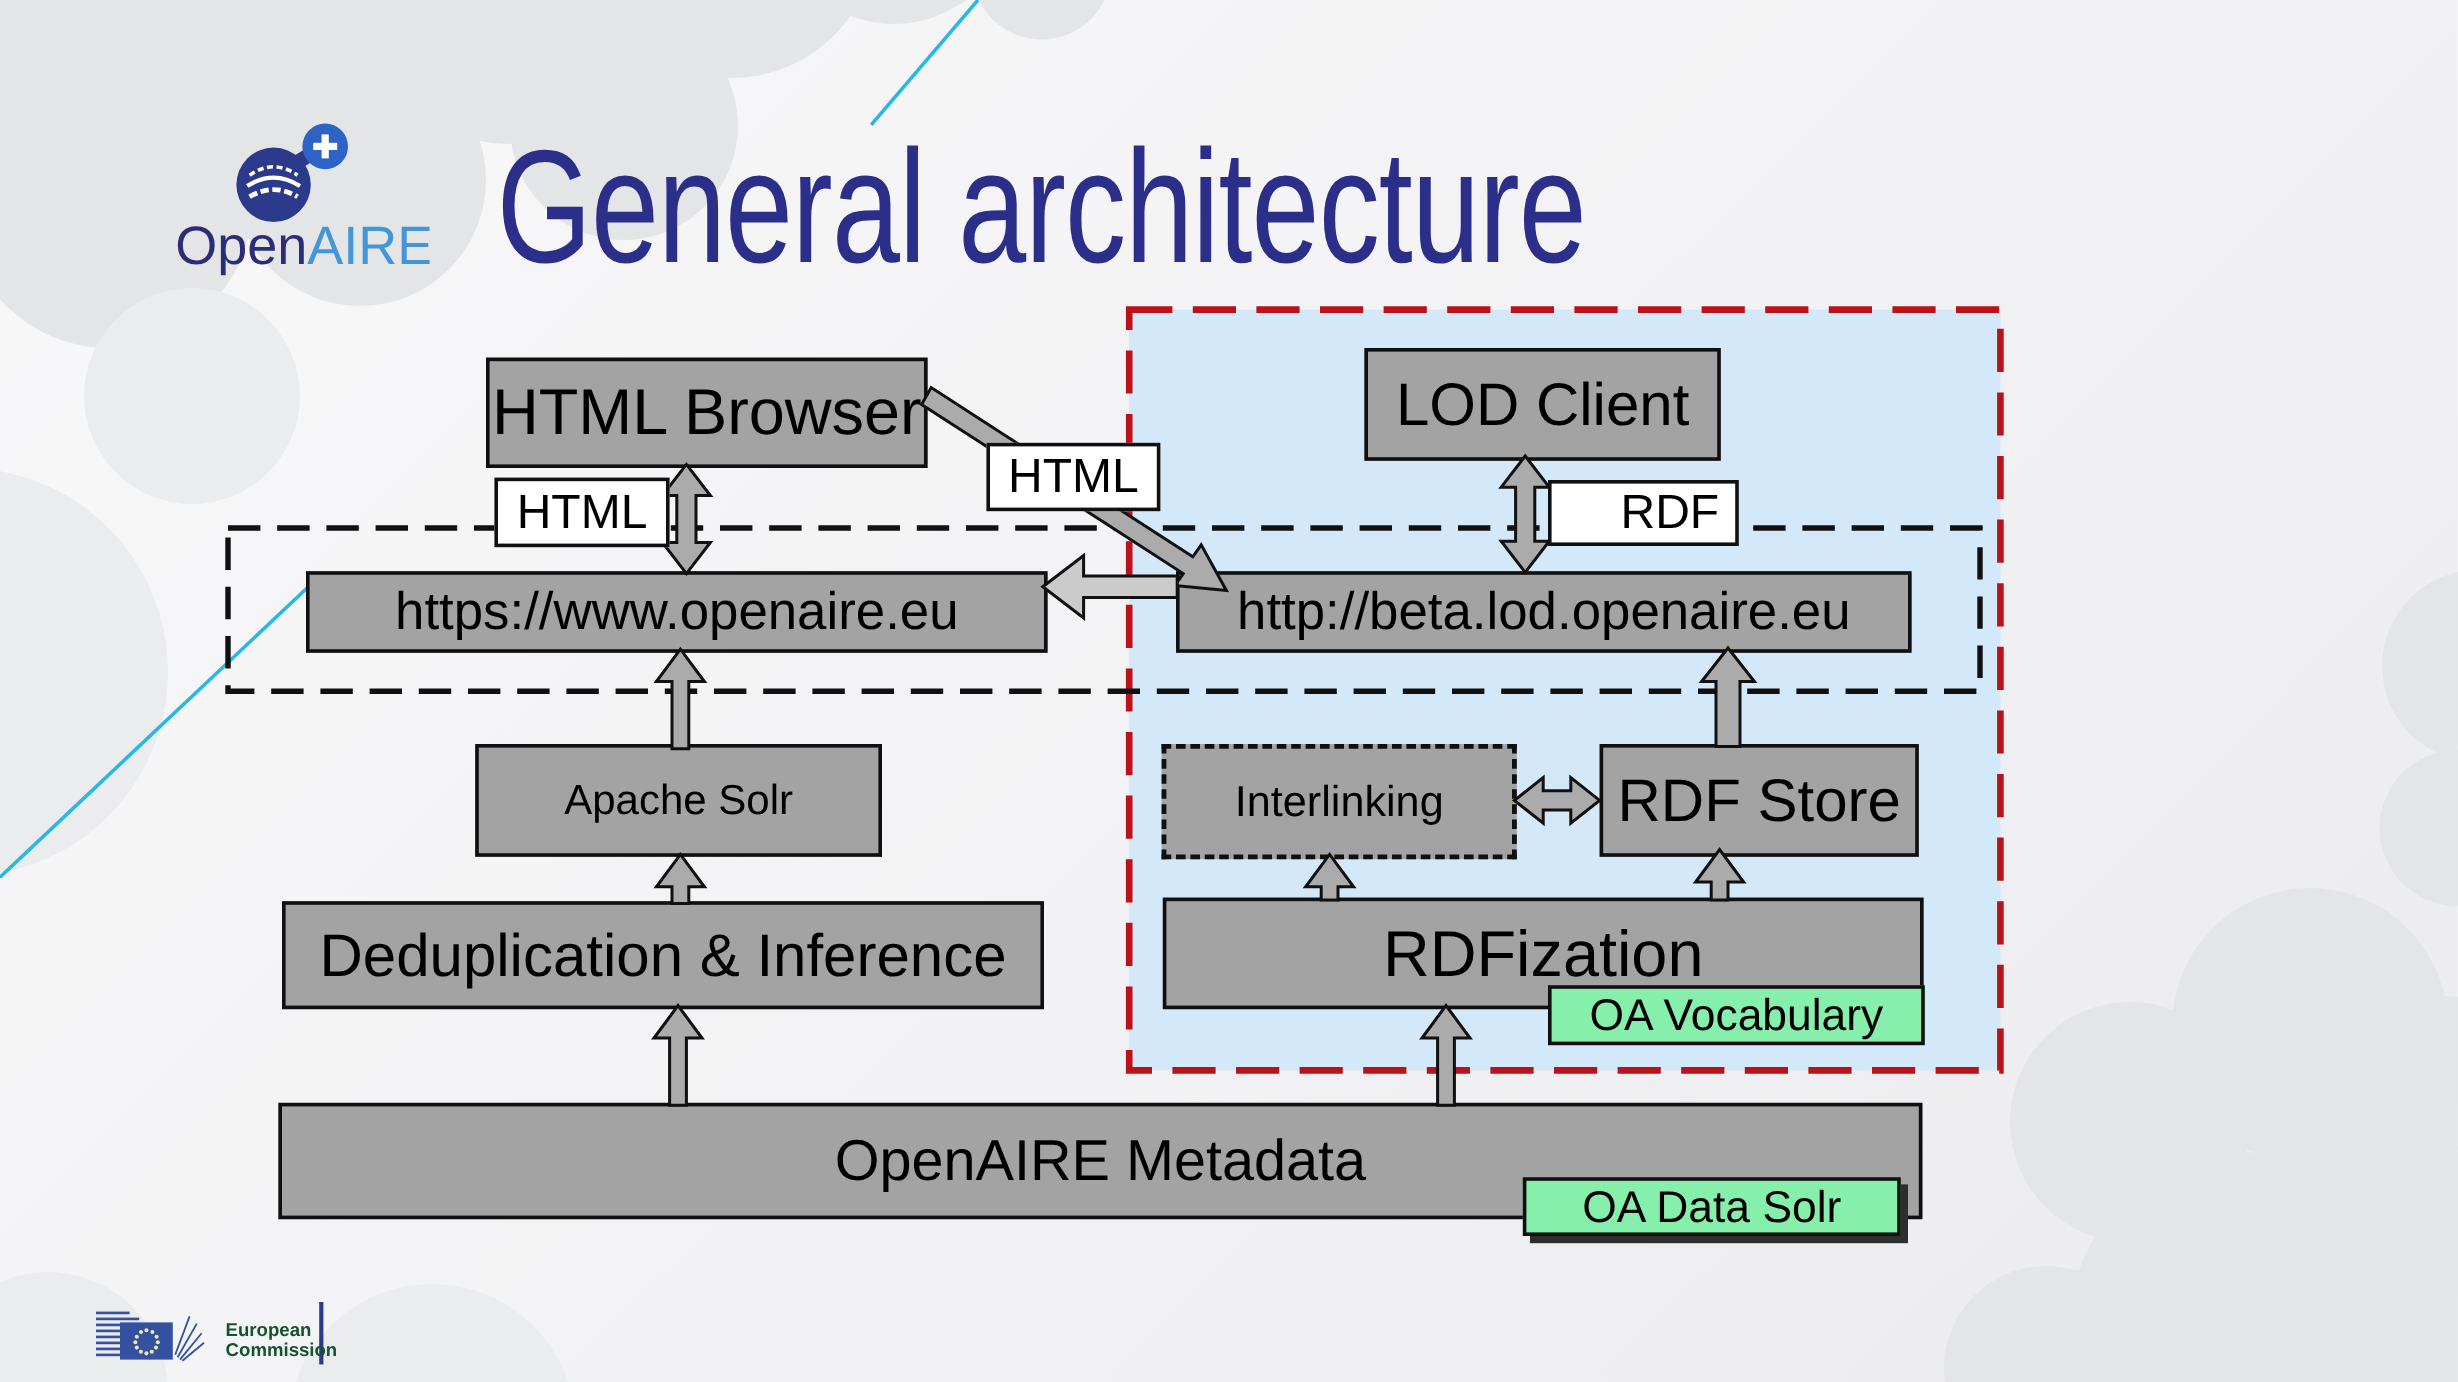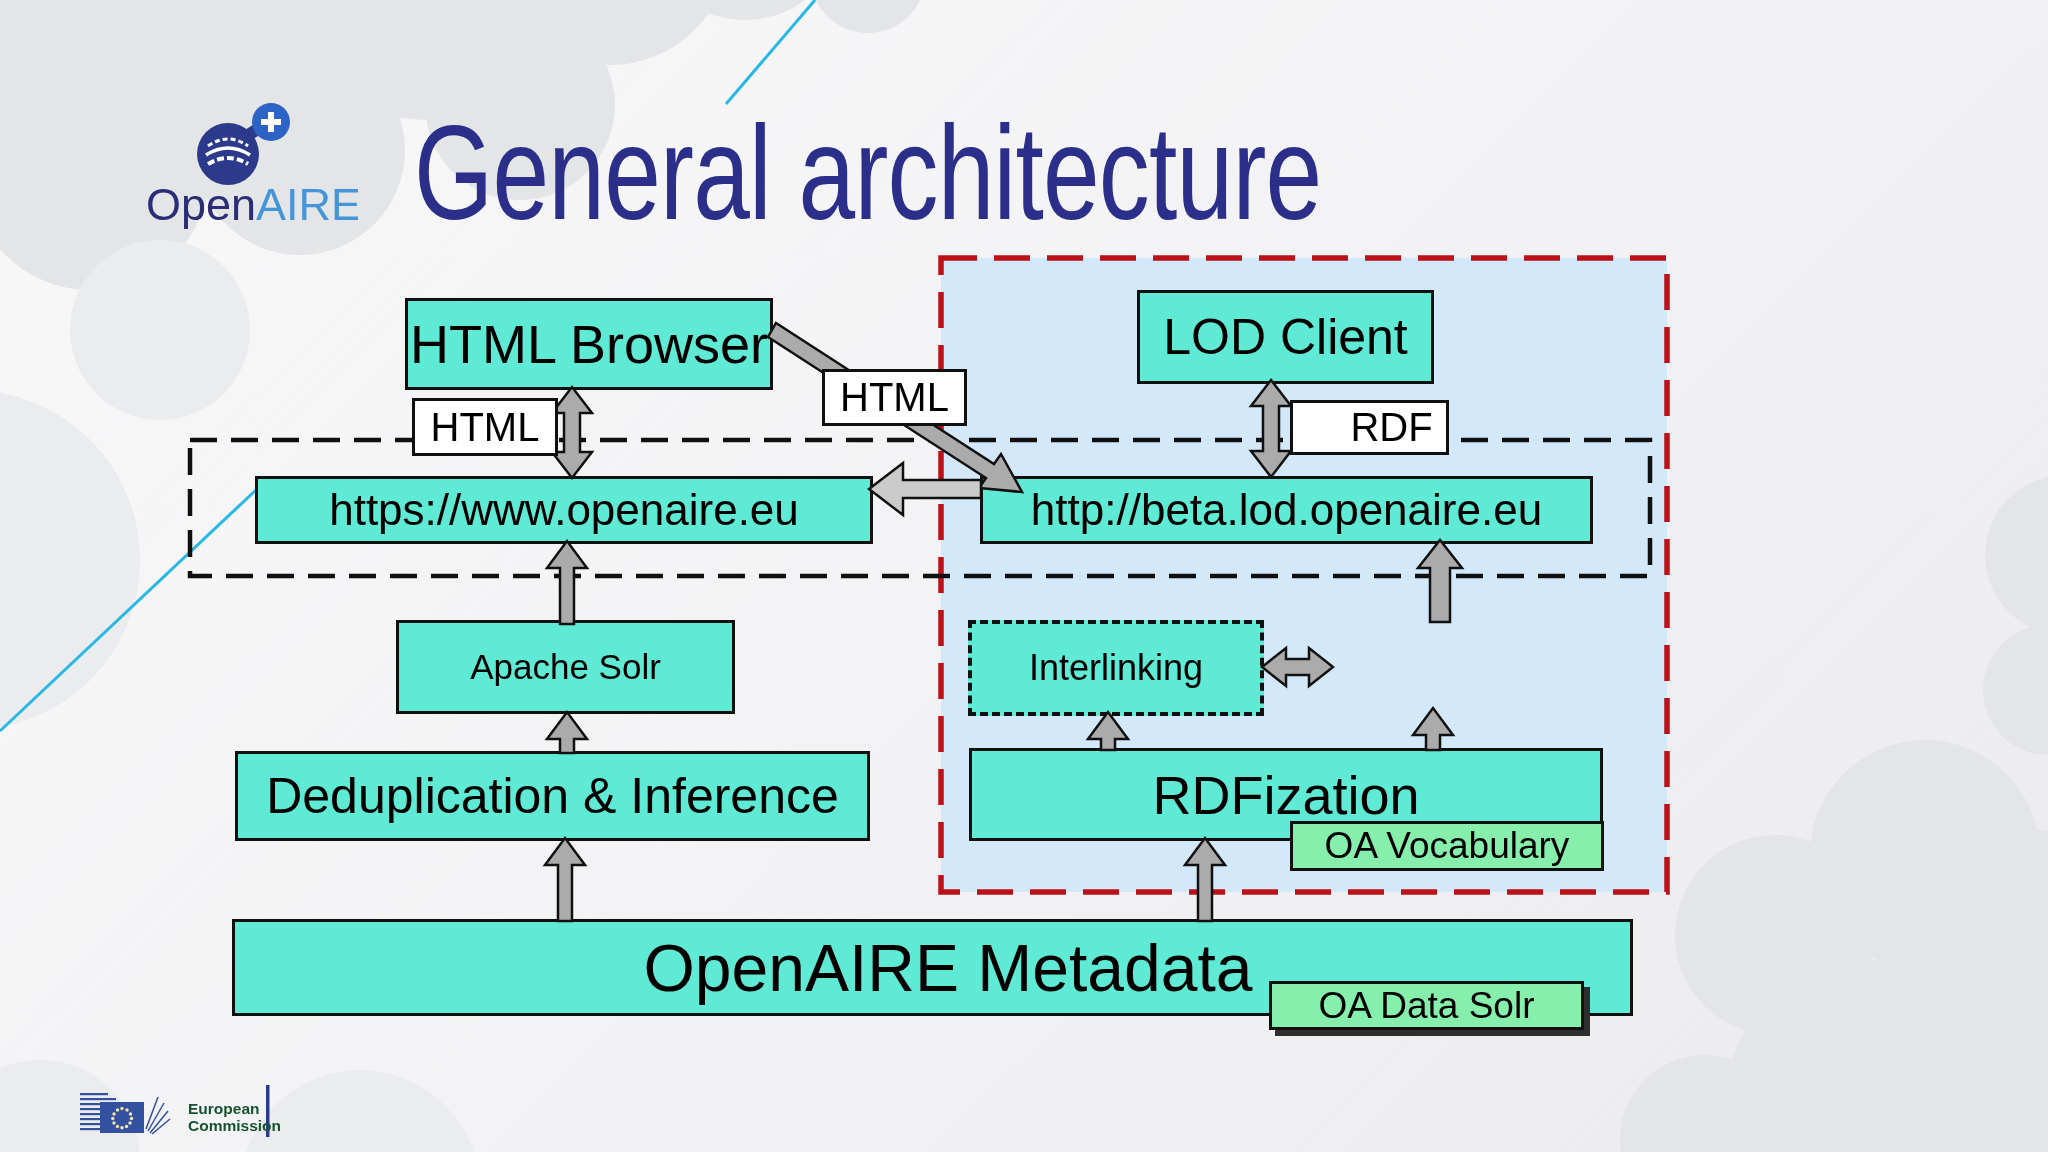--- a/index.html
+++ b/index.html
@@ -13,34 +13,34 @@
   .blob{position:absolute;border-radius:50%;background:#e3e5e7;}
   .blob.light{background:#eaecee;}
   
   #title{
     position:absolute;left:414px;top:96px;
     font-size:134px;color:#2b2f8a;white-space:nowrap;
     transform:scaleX(0.76);transform-origin:left top;letter-spacing:-1px;
   }
   
   .node{
-    position:absolute;background:#5eead4;border:3px solid #101010;
+    position:absolute;background:#a3a3a3;border:3px solid #101010;
     display:flex;align-items:center;justify-content:center;
     color:#000;white-space:nowrap;z-index:30;
   }
   #n-browser{left:405px;top:298px;width:362px;height:86px;font-size:54px;}
   #n-lod{left:1137px;top:290px;width:291px;height:88px;font-size:50px;}
   #n-www{left:255px;top:476px;width:612px;height:62px;font-size:44px;}
   #n-beta{left:980px;top:476px;width:607px;height:62px;font-size:44px;}
   #n-solr{left:396px;top:620px;width:333px;height:88px;font-size:35px;}
   #n-inter{left:968px;top:620px;width:288px;height:88px;font-size:36px;border:4px dashed #101010;}
   #n-store{left:1333px;top:620px;width:260px;height:88px;font-size:50px;}
   #n-dedup{left:235px;top:751px;width:629px;height:84px;font-size:50px;}
   #n-rdfiz{left:969px;top:748px;width:628px;height:87px;font-size:54px;}
-  #n-meta{left:232px;top:919px;width:1364px;height:91px;font-size:66px;padding-left:31px;}
+  #n-meta{left:232px;top:919px;width:1364px;height:91px;font-size:48px;}
   
   .tag{
     position:absolute;background:#86efac;border:3px solid #101010;
     display:flex;align-items:center;justify-content:center;
     font-size:37px;color:#000;white-space:nowrap;z-index:40;
   }
   #t-vocab{left:1290px;top:821px;width:308px;height:44px;}
   #t-model{left:1269px;top:981px;width:309px;height:43px;box-shadow:6px 6px 0 #2e2e2e;}
   
   .elabel{
@@ -114,20 +114,21 @@
   </svg>
 
   <div id="title">General architecture</div>
 
   <div class="node" id="n-browser">HTML Browser</div>
   <div class="node" id="n-lod">LOD Client</div>
   <div class="node" id="n-www">https://www.openaire.eu</div>
   <div class="node" id="n-beta">http://beta.lod.openaire.eu</div>
   <div class="node" id="n-solr">Apache Solr</div>
   <div class="node" id="n-inter">Interlinking</div>
+  <div class="node" id="n-store">RDF Store</div>
   <div class="node" id="n-dedup">Deduplication &amp; Inference</div>
   <div class="node" id="n-rdfiz">RDFization</div>
   <div class="node" id="n-meta">OpenAIRE Metadata</div>
 
   <div class="tag" id="t-vocab">OA Vocabulary</div>
   <div class="tag" id="t-model">OA Data Solr</div>
 
   <svg id="arrow-layer" class="layer" width="2048" height="1152">
     <g fill="#ababab" stroke="#101010" stroke-width="2.5" stroke-linejoin="miter">
 

